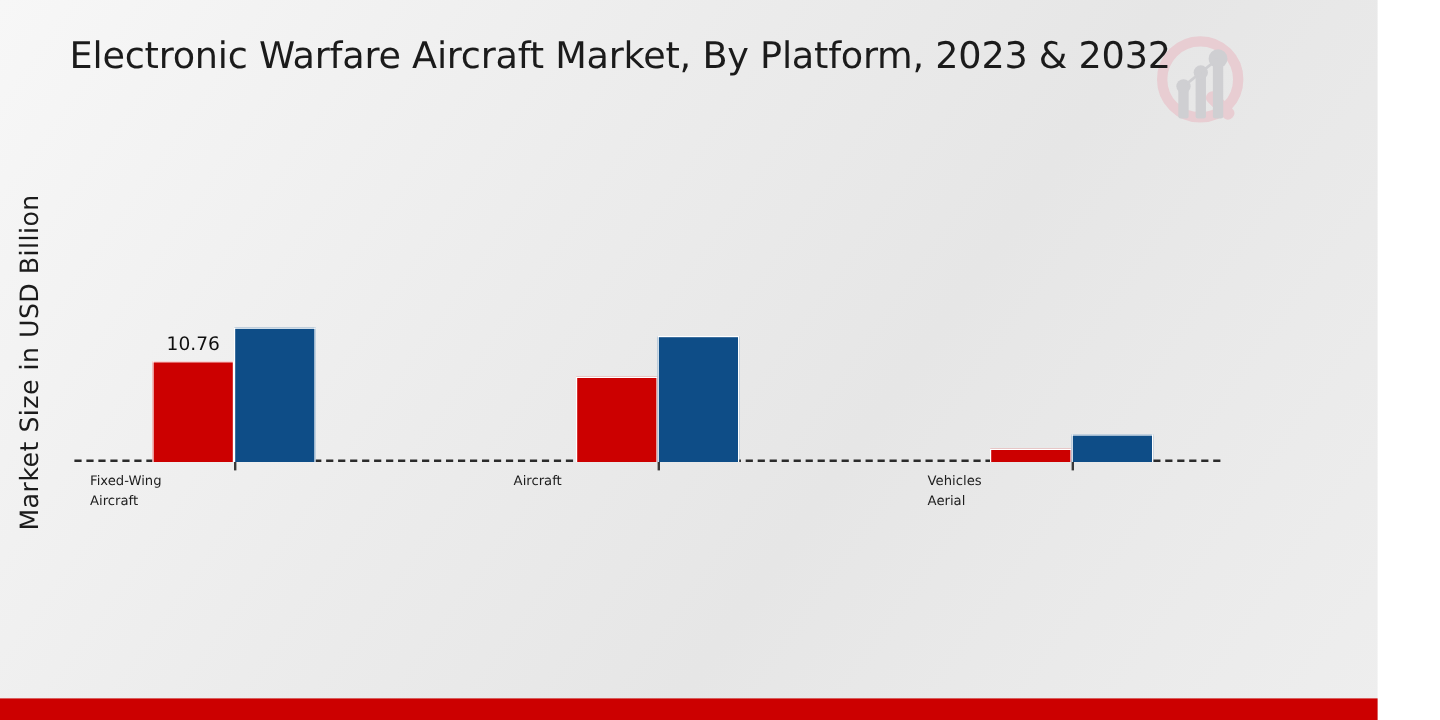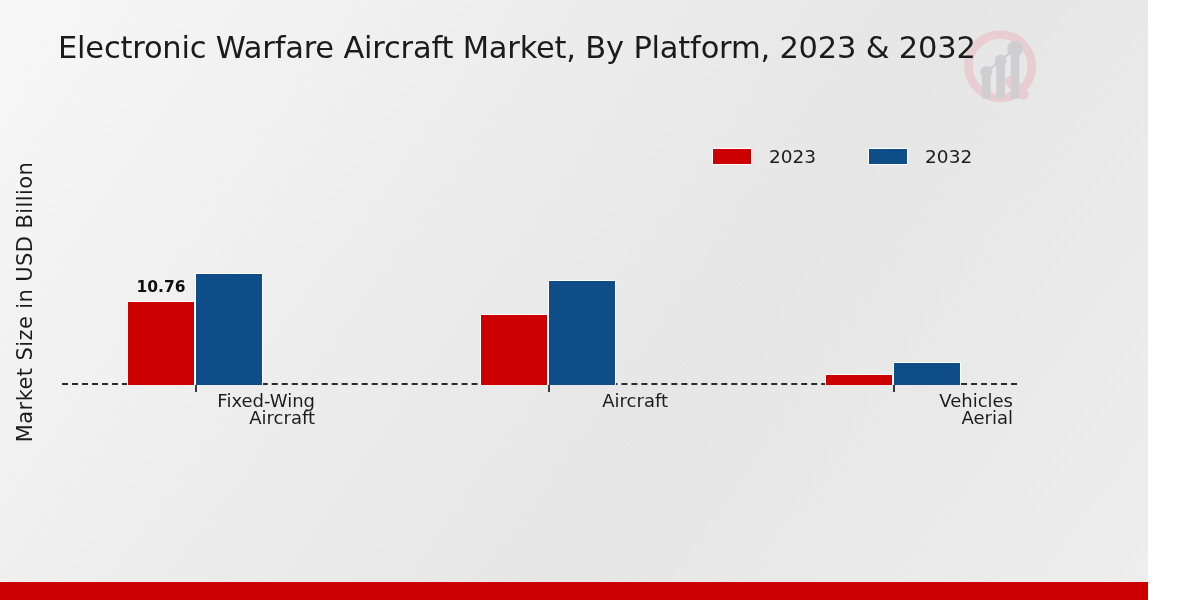--- a/index.html
+++ b/index.html
@@ -129,39 +129,39 @@
     box-sizing: content-box;
     border: 1px solid #ffffff;
     border-bottom: none;
   }
   .bar.red  { background: #cc0000; }
   .bar.blue { background: #0e4d87; }
 
   .datalabel {
     position: absolute;
     font-size: 15.5px;
-    font-weight: bold;
+    font-weight: normal;
     color: #0f0f0f;
     white-space: nowrap;
   }
 
   .tick {
     position: absolute;
     bottom: -7px;
     width: 0;
     height: 7px;
     border-left: 2px solid #3a3a3a;
   }
 
   .cat-label {
     position: absolute;
     top: 252px;
     width: 240px;
-    text-align: right;
-    font-size: 18px;
+    text-align: left;
+    font-size: 11px;
     line-height: 17px;
     color: #1d1d1d;
   }
 
   
   #bottom-strip {
     position: absolute;
     left: 0;
     bottom: 0;
     width: 1200px;
@@ -186,30 +186,20 @@
     <line x1="31.5" y1="52" x2="46.5" y2="40" stroke="#cfcfd2" stroke-width="2.4"></line>
     <line x1="46.5" y1="40" x2="61.5" y2="28" stroke="#cfcfd2" stroke-width="2.4"></line>
   </svg>
 
   <div id="title">Electronic Warfare Aircraft Market, By Platform, 2023 &amp; 2032</div>
 
   <div id="ylabel-wrap">
     <div id="ylabel">Market Size in USD Billion</div>
   </div>
 
-  <div id="legend">
-    <div class="legend-item">
-      <span class="legend-swatch" style="background:#cc0000"></span>
-      <span class="legend-text">2023</span>
-    </div>
-    <div class="legend-item">
-      <span class="legend-swatch" style="background:#0e4d87"></span>
-      <span class="legend-text">2032</span>
-    </div>
-  </div>
 
   <div id="plot">
     <div id="baseline"></div>
     <div id="groups">
         <div class="group" style="left: 65px; width: 136px;">
           <div class="datalabel" style="left: 0px; width: 68px; text-align: center; bottom: 88.9417px;">10.76</div>
           <div class="bars">
             <div class="bar red" style="width: 66px; height: 82.9417px; background: rgb(204, 0, 0);"></div>
             <div class="bar blue" style="width: 66px; height: 111px; background: rgb(14, 77, 135);"></div>
           </div>

